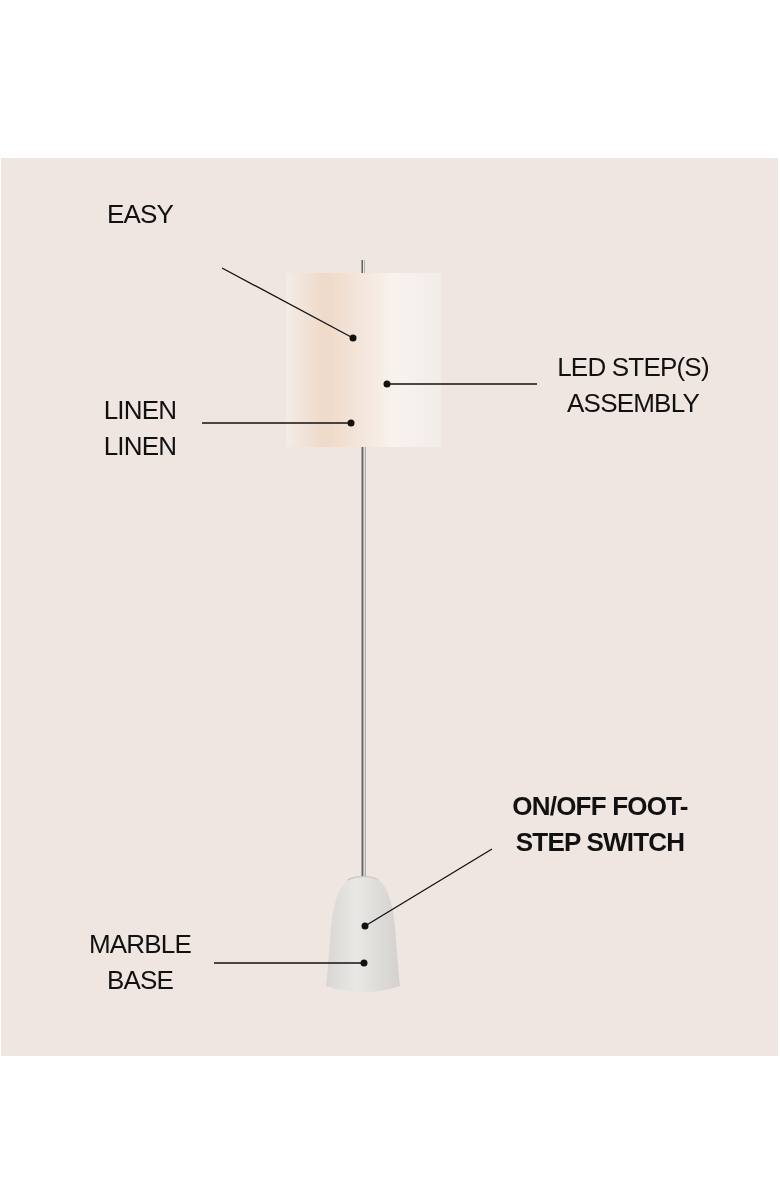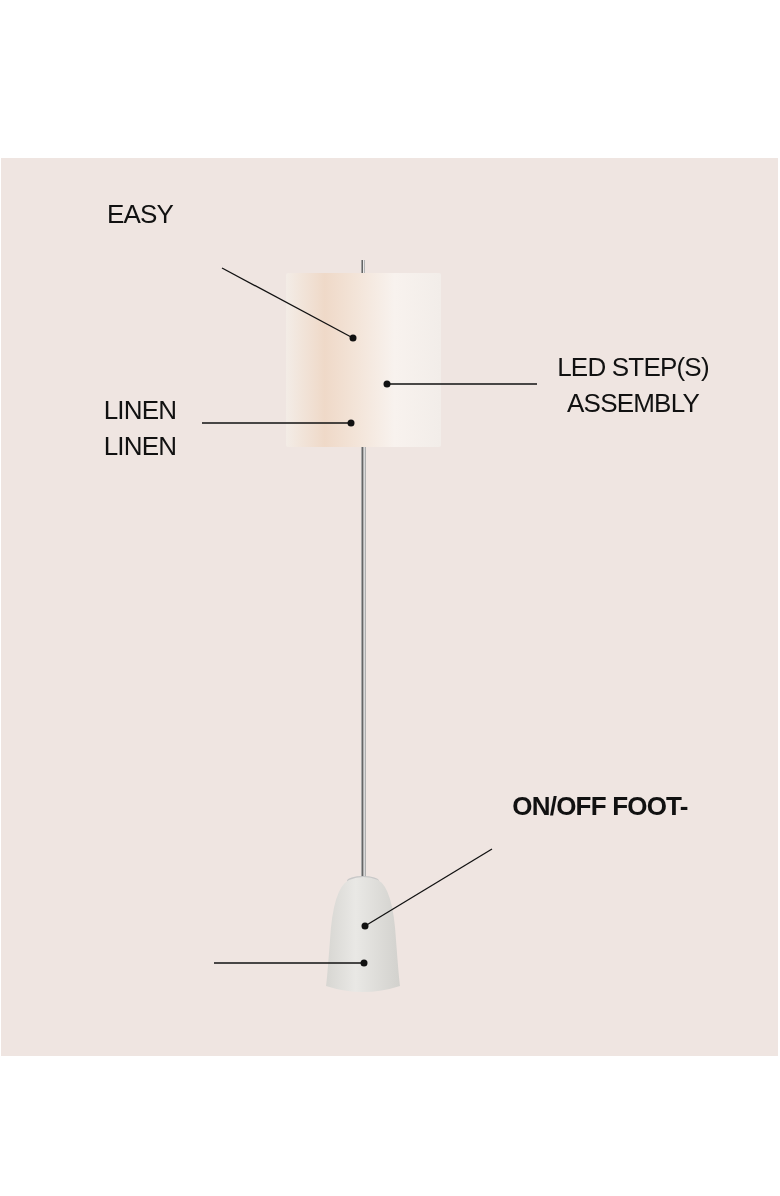--- a/index.html
+++ b/index.html
@@ -70,16 +70,19 @@
   <div>LINEN</div>
 </div>
 
 <div class="label" style="left:533px; top:349px; width:200px;">
   <div>LED STEP(S)</div>
   <div>ASSEMBLY</div>
 </div>
 
 <div class="label" style="left:480px; top:788px; width:240px;font-weight:bold;">
   <div>ON/OFF FOOT-</div>
+  <div>STEP SWITCH</div>
 </div>
 
 <div class="label" style="left:40px; top:926px; width:200px;">
+  <div>MARBLE</div>
+  <div>BASE</div>
 </div>
 
 </body></html>

